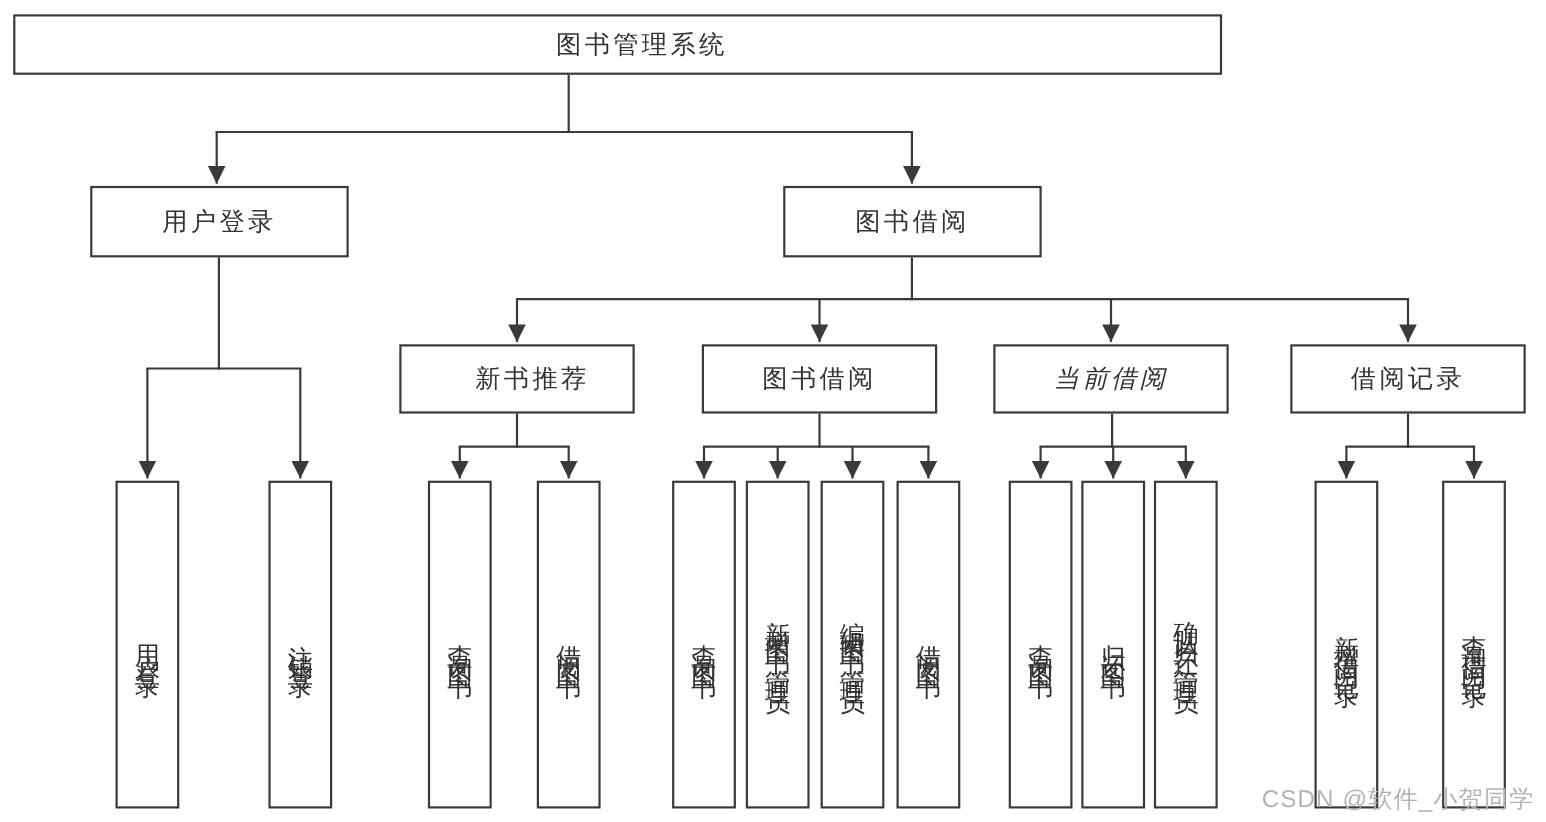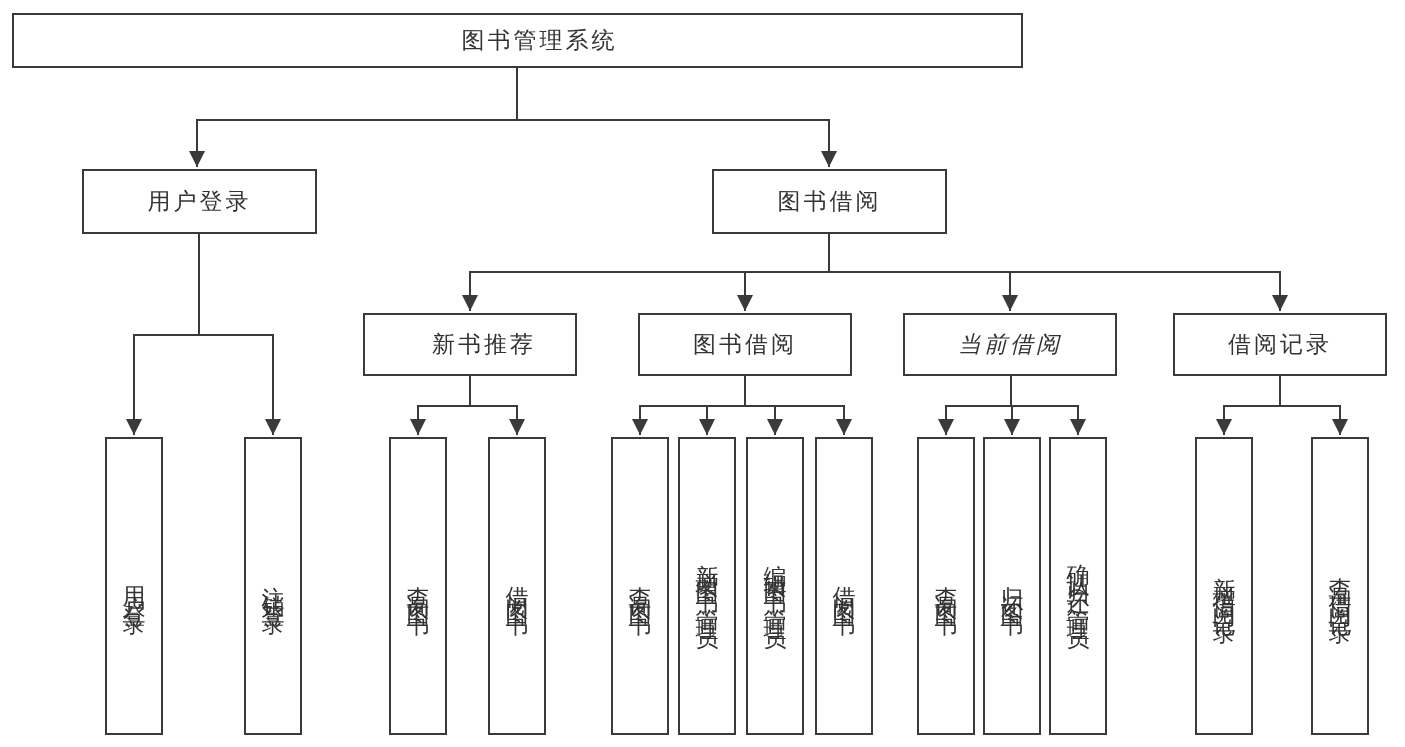--- a/index.html
+++ b/index.html
@@ -24,21 +24,21 @@
   }
   .vnode{
     writing-mode:vertical-rl;
     text-orientation:mixed;
     letter-spacing:9px;
     font-size:23px;
     white-space:normal;
     line-height:1;
   }
   
-  .n-root{left:12px;top:13px;width:1011px;height:55px;padding-left:44px;}
+  .n-root{left:12px;top:13px;width:1099px;height:55px;padding-left:44px;}
   
   .n-userlogin{left:82px;top:169px;width:235px;height:65px;}
   .n-bookmgmt{left:712px;top:169px;width:235px;height:65px;}
   
   .n-l3{top:313px;width:214px;height:63px;}
   .n-newrec{left:363px;padding-left:28px;}
   .n-borrow{left:638px;text-align:right;}
   .n-current{left:903px;font-style:italic;}
   .n-records{left:1173px;}
   
@@ -173,14 +173,15 @@
     <span>确认归还（管理员）</span>
   </div>
 
   <div class="node vnode leaf lf-e1">
     <span>新增借阅记录</span>
   </div>
   <div class="node vnode leaf lf-e2">
     <span>查询借阅记录</span>
   </div>
 
+  <div class="watermark">CSDN @软件_小贺同学</div>
 
 </div>
 
 </body></html>

